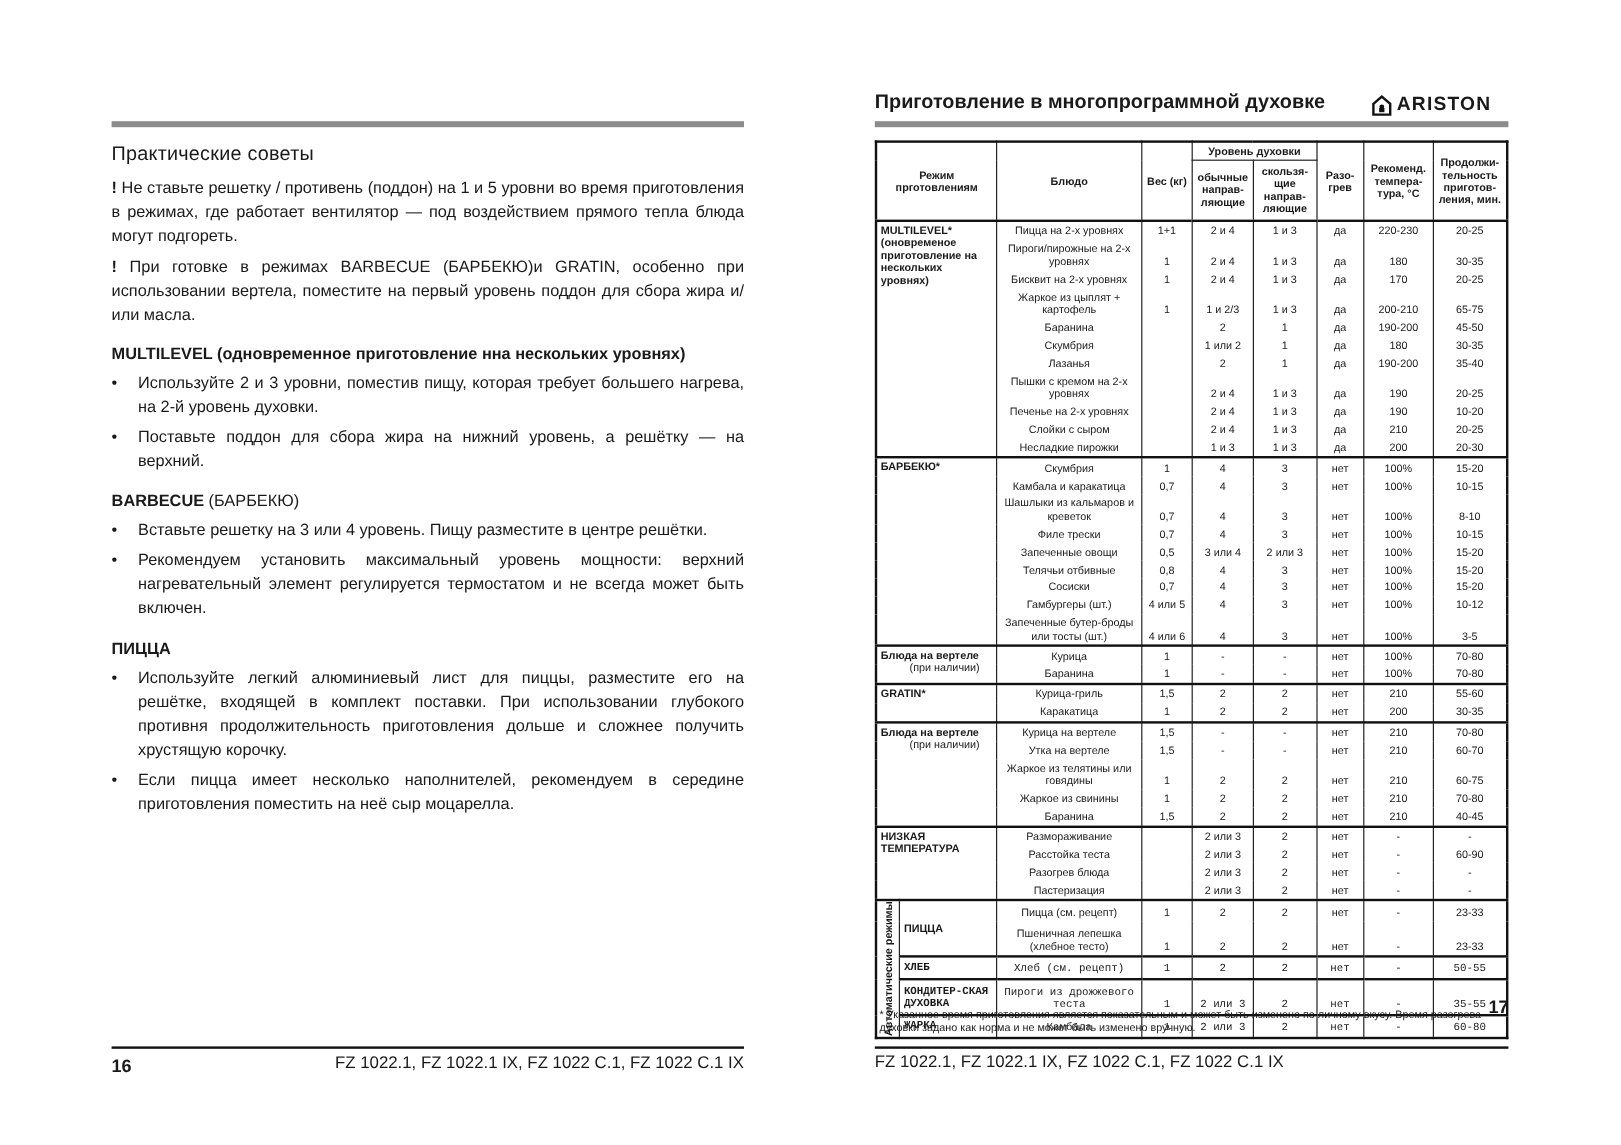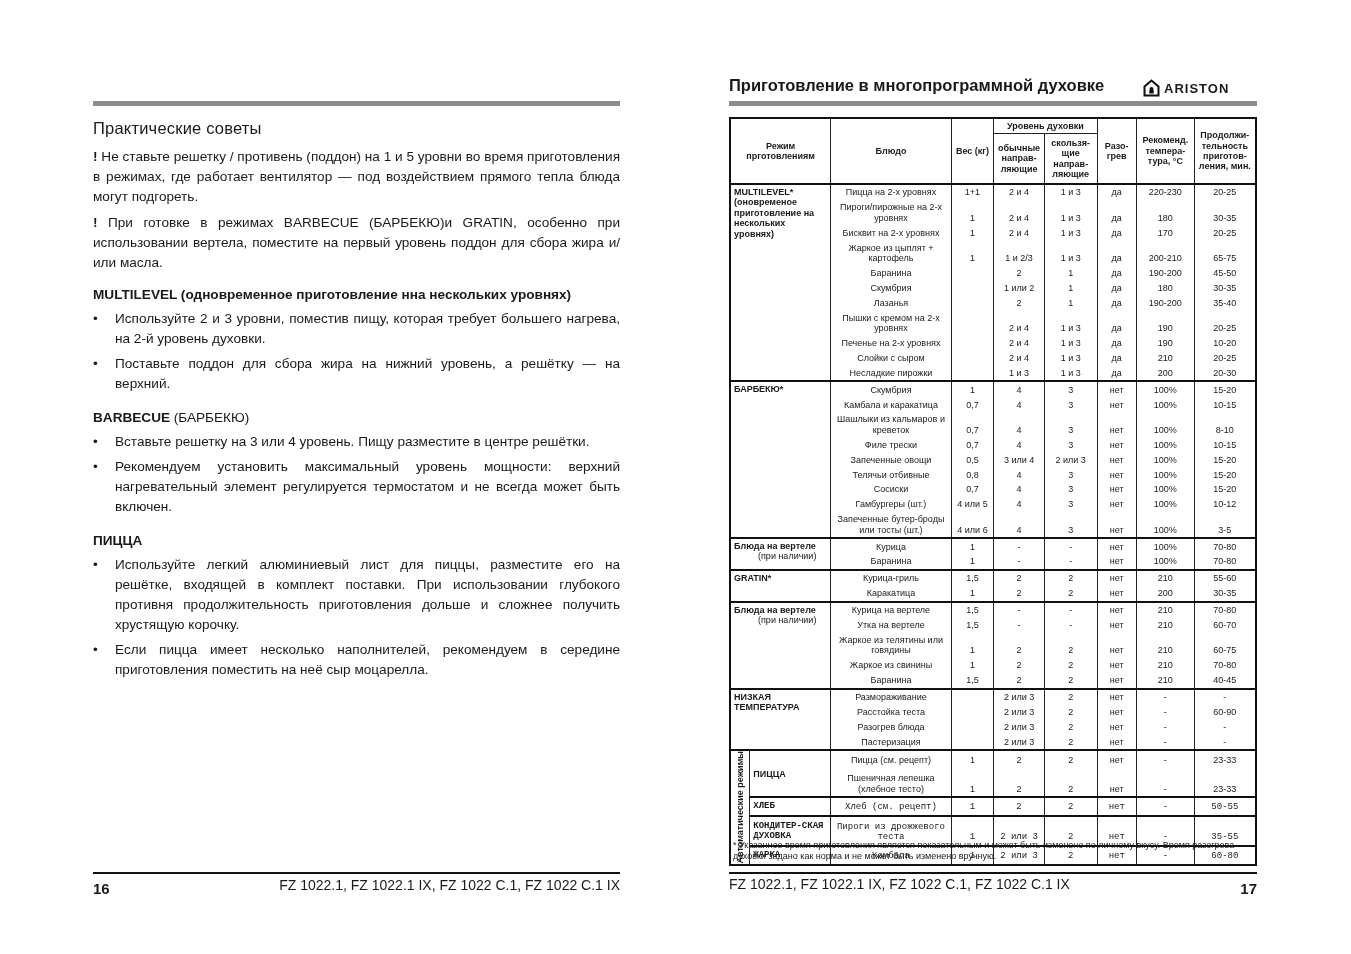--- a/index.html
+++ b/index.html
@@ -25,42 +25,42 @@
   .pnum { position:absolute; font-weight:bold; font-size:15px; }
   .left .pnum { top:880px; left:0; }
   .models { position:absolute; font-size:14px; }
   .left .models { top:877px; right:0; }
 
   
   .right { position:absolute; left:729px; top:0; width:528px; }
   .right h1 { position:absolute; top:76px; left:0; margin:0; font-size:16.5px; font-weight:bold; }
   .logo { position:absolute; top:79px; left:414px; display:flex; align-items:center; gap:4px; }
   .logo .house { width:17px; height:18px; }
-  .logo .brand { font-weight:bold; font-size:13px; letter-spacing:1px; }
+  .logo .brand { font-weight:bold; font-size:16px; letter-spacing:1px; }
   .right .gray-rule { top:101px; left:0; width:528px; }
 
   table.main { position:absolute; top:117px; left:0; width:528px; border-collapse:collapse;
                font-size:9px; line-height:10.4px; }
   table.main td, table.main th { border-left:1px solid #222; border-right:1px solid #222; padding:1px 3px; vertical-align:bottom; }
   table.main { border:2px solid #111; }
   table.main thead th { font-weight:bold; text-align:center; vertical-align:middle; border:1px solid #222; padding:2px; }
   table.main thead tr:last-child th { border-bottom:2px solid #111; }
   table.main td { text-align:center; border-top:none; border-bottom:none; padding-top:2.5px; padding-bottom:2px; }
   table.main td.dish { text-align:center; }
   table.main td.mode { text-align:left; vertical-align:top; font-weight:bold; padding-top:2px; }
   table.main td.mode .sub { font-weight:normal;padding-left:24px; }
   table.main tbody { border-top:2px solid #111; }
   table.main tbody.auto tr.grp-start td { border-top:2px solid #111;font-family:Liberation Mono, monospace; }
   table.main td.vert { vertical-align:middle; padding:0; width:18px; }
   .vtext { writing-mode:vertical-rl; transform:rotate(180deg); font-weight:bold; font-size:9px; line-height:10px; text-align:center; margin:auto; }
   table.main td.automode { text-align:left; vertical-align:middle; font-weight:bold; }
 
   .right .footnote { position:absolute; top:840px; left:4px; width:520px; font-size:9px; line-height:11px; }
   .right .footer-rule { top:872px; left:0; width:528px; }
-  .right .pnum { top:880px; right:0;margin-left:31px; }
+  .right .pnum { top:831px; right:0;margin-left:31px; }
   .right .models { top:876px; left:0; }
 </style>
 </head>
 <body>
 
 <div class="left">
   <div class="gray-rule"></div>
   <h1>Практические советы</h1>
   <div class="content">
     <p><span class="bang">!</span><span>  Не ставьте решетку / противень (поддон) на 1 и 5 уровни во время приготовления в режимах, где работает вентилятор — под воздействием  прямого тепла блюда могут подгореть.</span></p>

